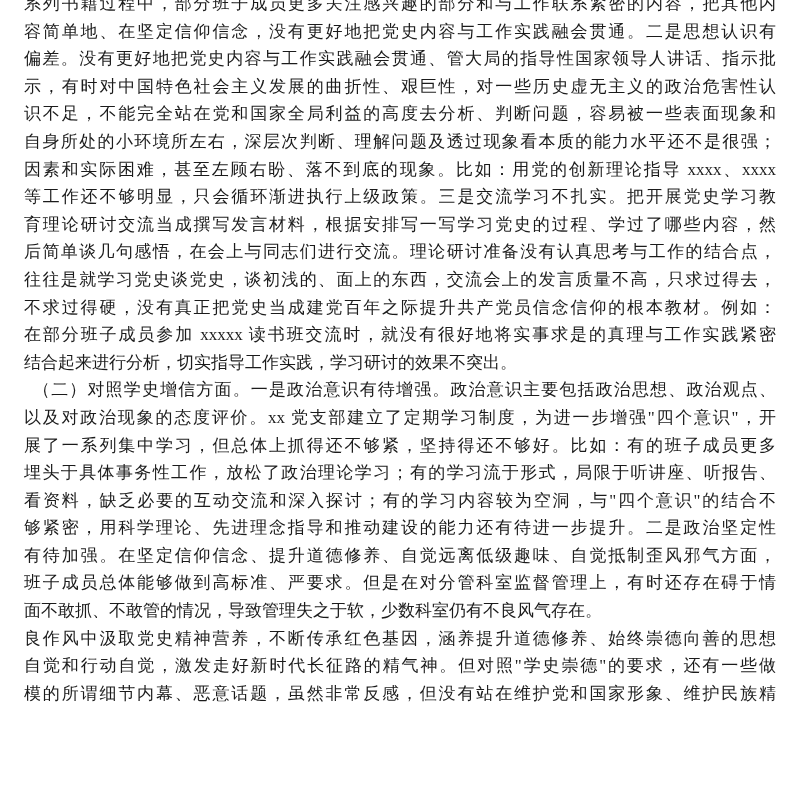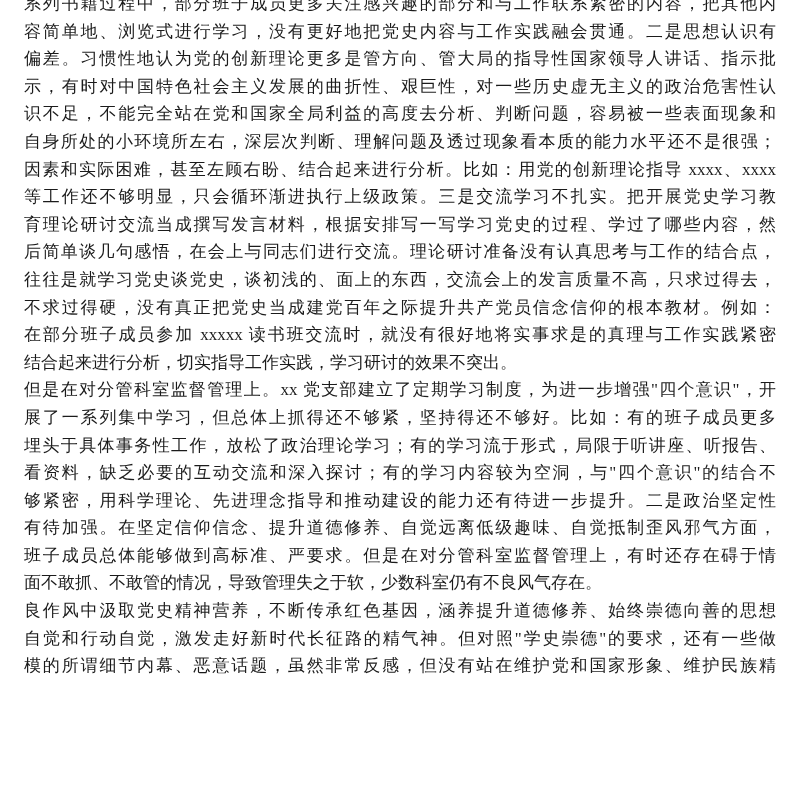--- a/index.html
+++ b/index.html
@@ -36,34 +36,35 @@
   .line.indent {
     padding-left: 9px;
   }
 </style>
 </head>
 <body style="background: rgb(255, 255, 255);">
 
 <main class="page" style="color: rgb(27, 27, 27);">
   <div>
       <div class="line">系列书籍过程中，部分班子成员更多关注感兴趣的部分和与工作联系紧密的内容，把其他内</div>
-      <div class="line">容简单地、浏览式进行学习，没有更好地把党史内容与工作实践融会贯通。二是思想认识有</div>
-      <div class="line">偏差。习惯性地认为党的创新理论更多是管方向、管大局的指导性国家领导人讲话、指示批</div>
+      <div class="line">容简单地、在坚定信仰信念，没有更好地把党史内容与工作实践融会贯通。二是思想认识有</div>
+      <div class="line">偏差。没有更好地把党史内容与工作实践融会贯通、管大局的指导性国家领导人讲话、指示批</div>
       <div class="line">示，有时对中国特色社会主义发展的曲折性、艰巨性，对一些历史虚无主义的政治危害性认</div>
       <div class="line">识不足，不能完全站在党和国家全局利益的高度去分析、判断问题，容易被一些表面现象和</div>
       <div class="line">自身所处的小环境所左右，深层次判断、理解问题及透过现象看本质的能力水平还不是很强；</div>
-      <div class="line">因素和实际困难，甚至左顾右盼、结合起来进行分析。比如：用党的创新理论指导 xxxx、xxxx</div>
+      <div class="line">因素和实际困难，甚至左顾右盼、落不到底的现象。比如：用党的创新理论指导 xxxx、xxxx</div>
       <div class="line">等工作还不够明显，只会循环渐进执行上级政策。三是交流学习不扎实。把开展党史学习教</div>
       <div class="line">育理论研讨交流当成撰写发言材料，根据安排写一写学习党史的过程、学过了哪些内容，然</div>
       <div class="line">后简单谈几句感悟，在会上与同志们进行交流。理论研讨准备没有认真思考与工作的结合点，</div>
       <div class="line">往往是就学习党史谈党史，谈初浅的、面上的东西，交流会上的发言质量不高，只求过得去，</div>
       <div class="line">不求过得硬，没有真正把党史当成建党百年之际提升共产党员信念信仰的根本教材。例如：</div>
       <div class="line">在部分班子成员参加 xxxxx 读书班交流时，就没有很好地将实事求是的真理与工作实践紧密</div>
       <div class="line para-end">结合起来进行分析，切实指导工作实践，学习研讨的效果不突出。</div>
-      <div class="line">但是在对分管科室监督管理上。xx 党支部建立了定期学习制度，为进一步增强"四个意识"，开</div>
+      <div class="line indent">（二）对照学史增信方面。一是政治意识有待增强。政治意识主要包括政治思想、政治观点、</div>
+      <div class="line">以及对政治现象的态度评价。xx 党支部建立了定期学习制度，为进一步增强"四个意识"，开</div>
       <div class="line">展了一系列集中学习，但总体上抓得还不够紧，坚持得还不够好。比如：有的班子成员更多</div>
       <div class="line">埋头于具体事务性工作，放松了政治理论学习；有的学习流于形式，局限于听讲座、听报告、</div>
       <div class="line">看资料，缺乏必要的互动交流和深入探讨；有的学习内容较为空洞，与"四个意识"的结合不</div>
       <div class="line">够紧密，用科学理论、先进理念指导和推动建设的能力还有待进一步提升。二是政治坚定性</div>
       <div class="line">有待加强。在坚定信仰信念、提升道德修养、自觉远离低级趣味、自觉抵制歪风邪气方面，</div>
       <div class="line">班子成员总体能够做到高标准、严要求。但是在对分管科室监督管理上，有时还存在碍于情</div>
       <div class="line para-end">面不敢抓、不敢管的情况，导致管理失之于软，少数科室仍有不良风气存在。</div>
       <div class="line">良作风中汲取党史精神营养，不断传承红色基因，涵养提升道德修养、始终崇德向善的思想</div>
       <div class="line">自觉和行动自觉，激发走好新时代长征路的精气神。但对照"学史崇德"的要求，还有一些做</div>
       <div class="line">模的所谓细节内幕、恶意话题，虽然非常反感，但没有站在维护党和国家形象、维护民族精</div>

